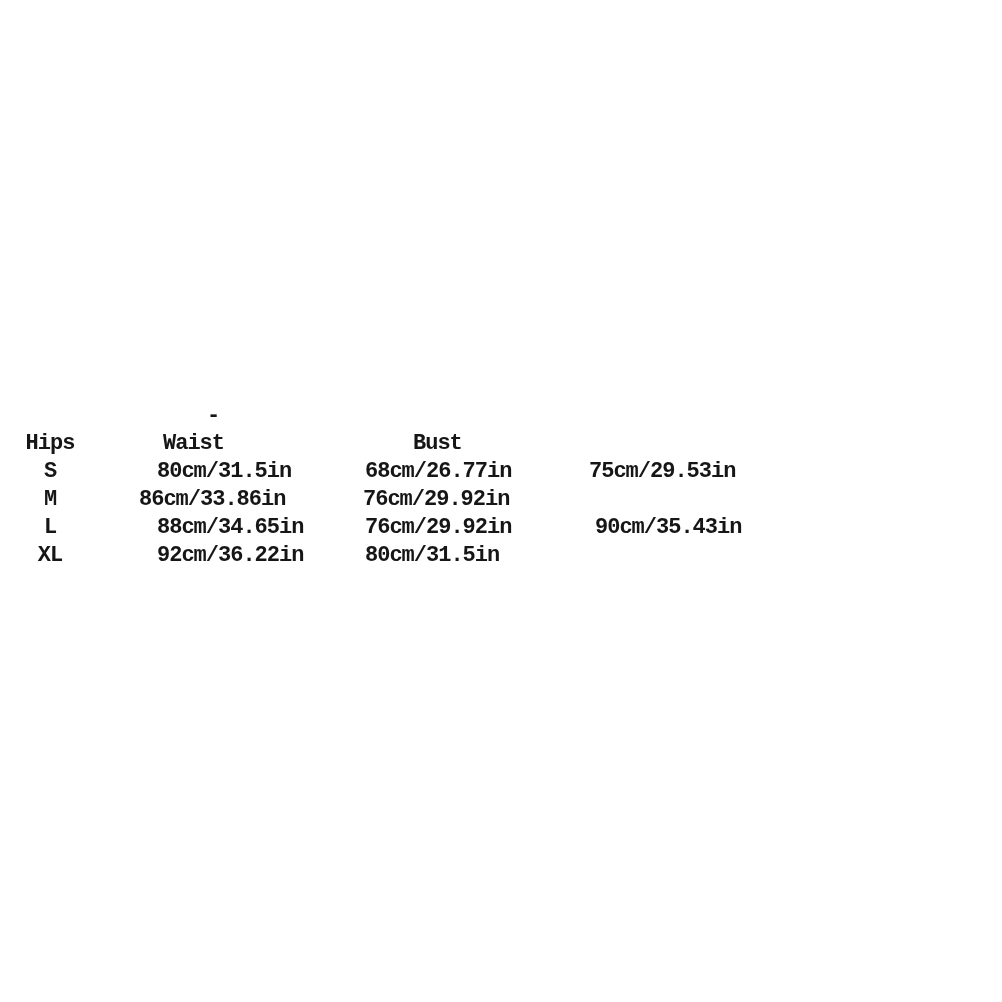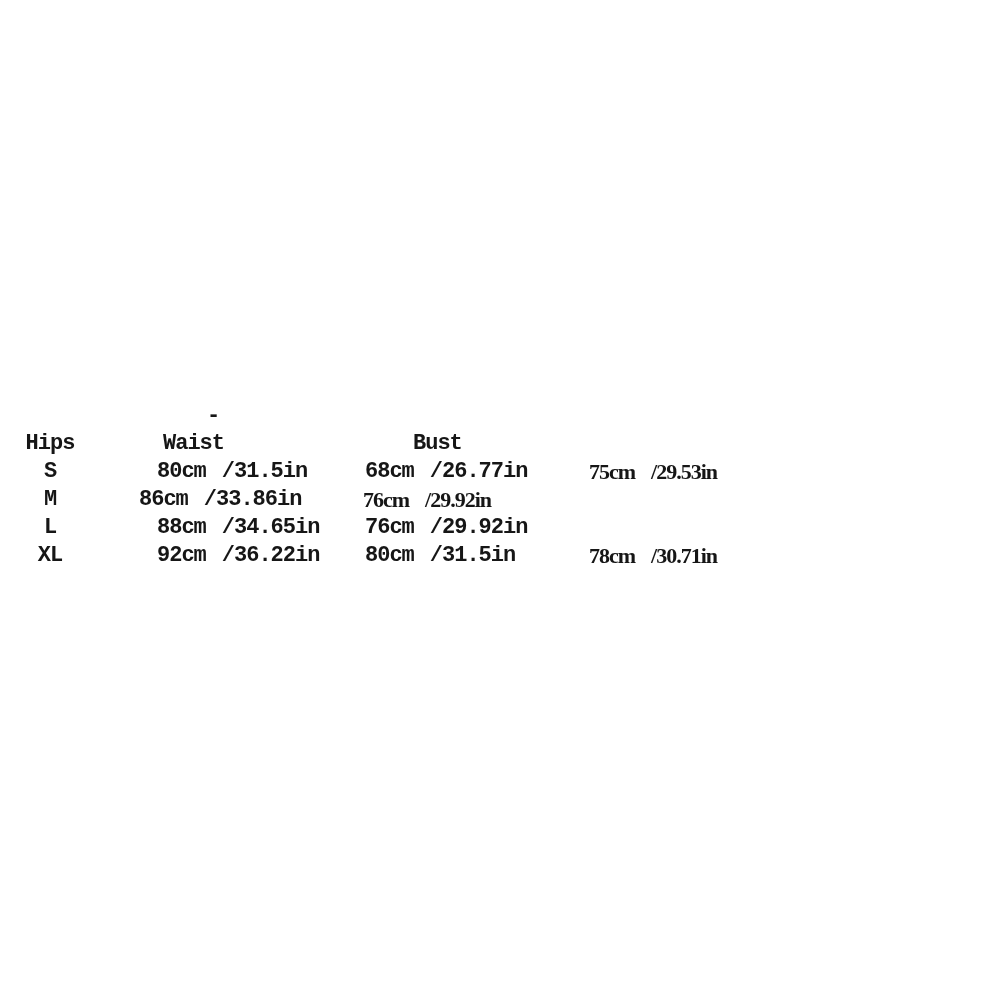--- a/index.html
+++ b/index.html
@@ -32,26 +32,26 @@
   }
   .trow {
     display: grid;
     grid-template-columns: 100px 230px 226px 234px 212px;
     height: 28px;
     line-height: 28px;
     white-space: nowrap;
   }
   .cell { overflow: visible; }
   .size-cell { text-align: center; }
-  .pair { display: flex; gap: 16px; }
+  .pair { display: flex; }
   
   .c-bust   { padding-left: 57px; }
   .c-waist  { padding-left: 35px; align-items: center; }
   .c-hips   { padding-left: 39px; }
-  .c-length { padding-left: 33px; font-family: Liberation Serif, serif; }
+  .c-length { padding-left: 33px; }
   
   .h-size   { text-align: center; }
   .h-bust   { padding-left: 83px; }
   .h-waist  { padding-left: 63px; }
   .h-hips   { padding-left: 68px; }
   .h-length { padding-left: 106px; }
 </style>
 </head>
 <body>
 
@@ -98,32 +98,32 @@
     <div class="trow">
       <div class="cell size-cell">L</div>
       <div class="cell pair c-bust">
         <span>88cm</span>
         <span>/34.65in</span>
       </div>
       <div class="cell pair c-waist">
         <span>76cm</span>
         <span>/29.92in</span>
       </div>
+      <div class="cell pair c-hips">
+        <span>90cm</span>
+        <span>/35.43in</span>
+      </div>
     </div>
 
     <div class="trow">
       <div class="cell size-cell">XL</div>
       <div class="cell pair c-bust">
         <span>92cm</span>
         <span>/36.22in</span>
       </div>
       <div class="cell pair c-waist">
         <span>80cm</span>
         <span>/31.5in</span>
       </div>
-      <div class="cell pair c-length">
-        <span>78cm</span>
-        <span>/30.71in</span>
-      </div>
     </div>
 
   </div>
 </div>
 
 </body></html>

